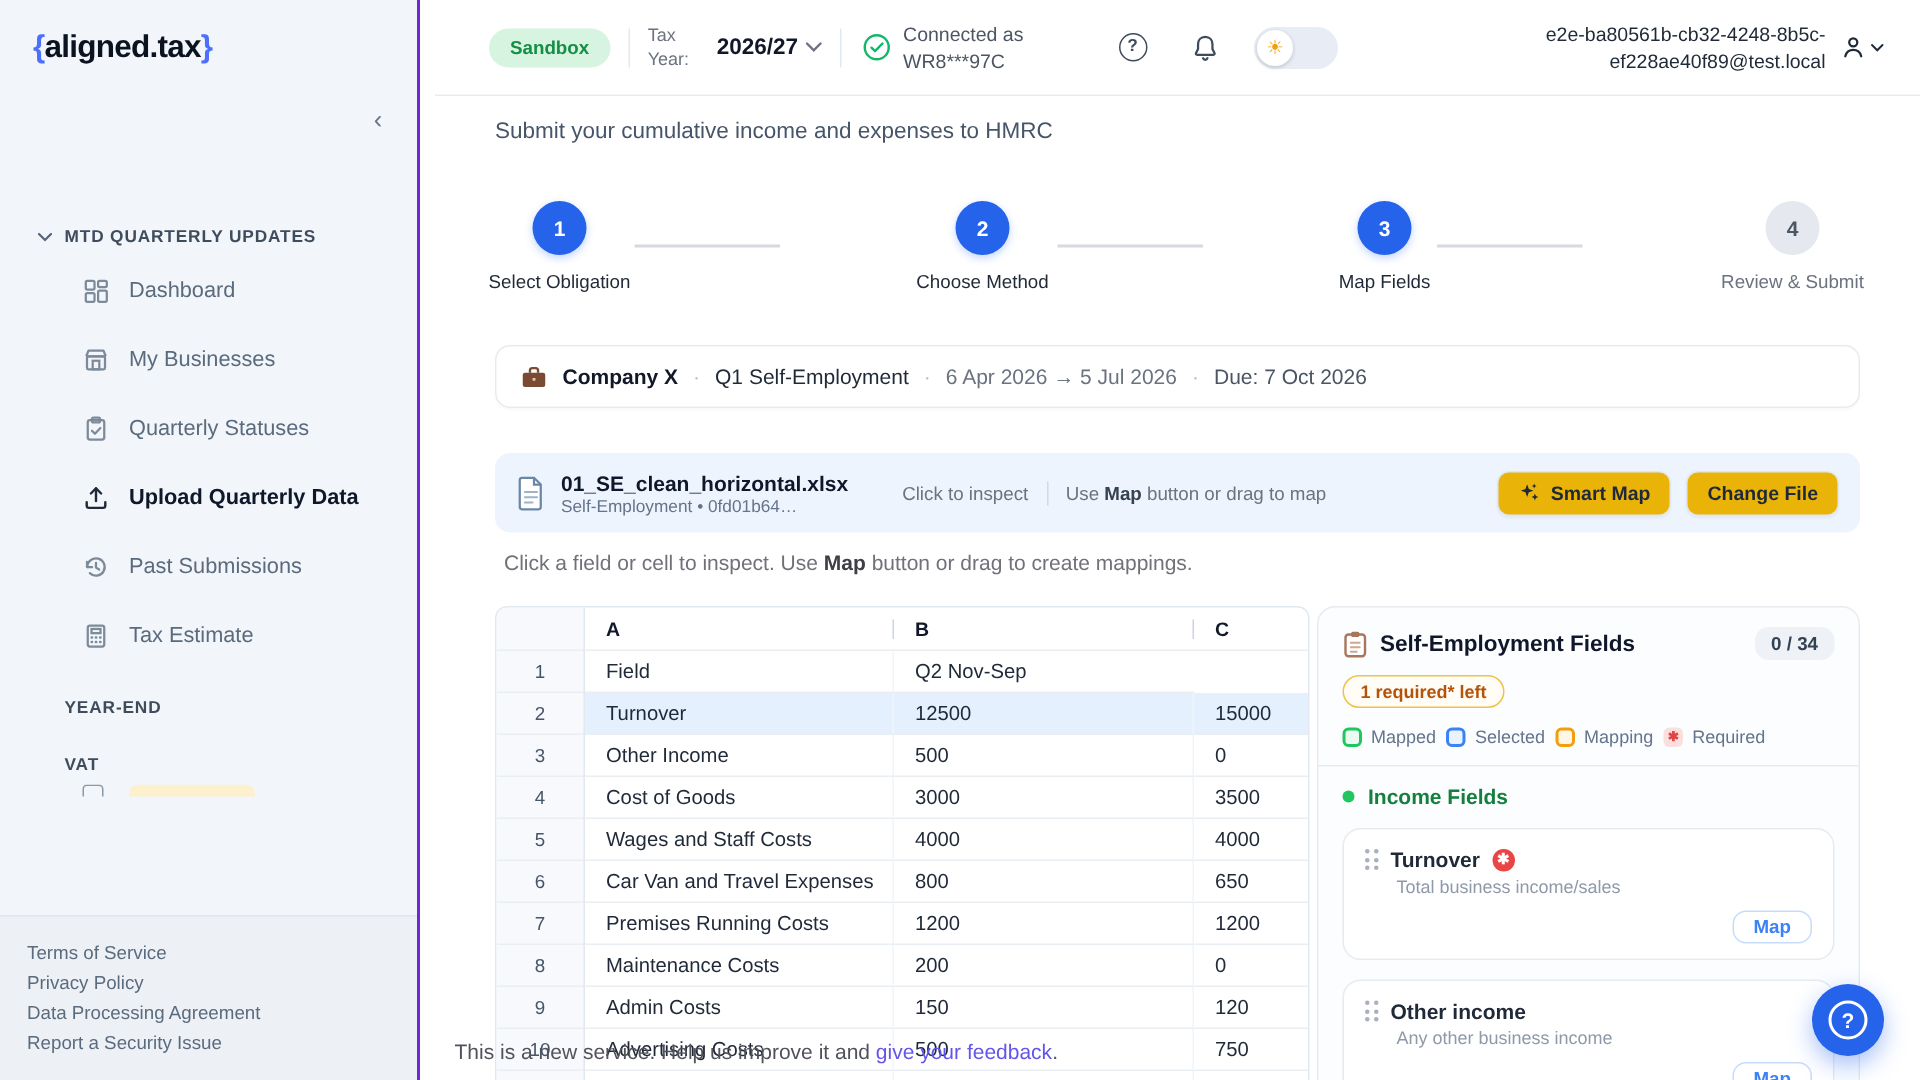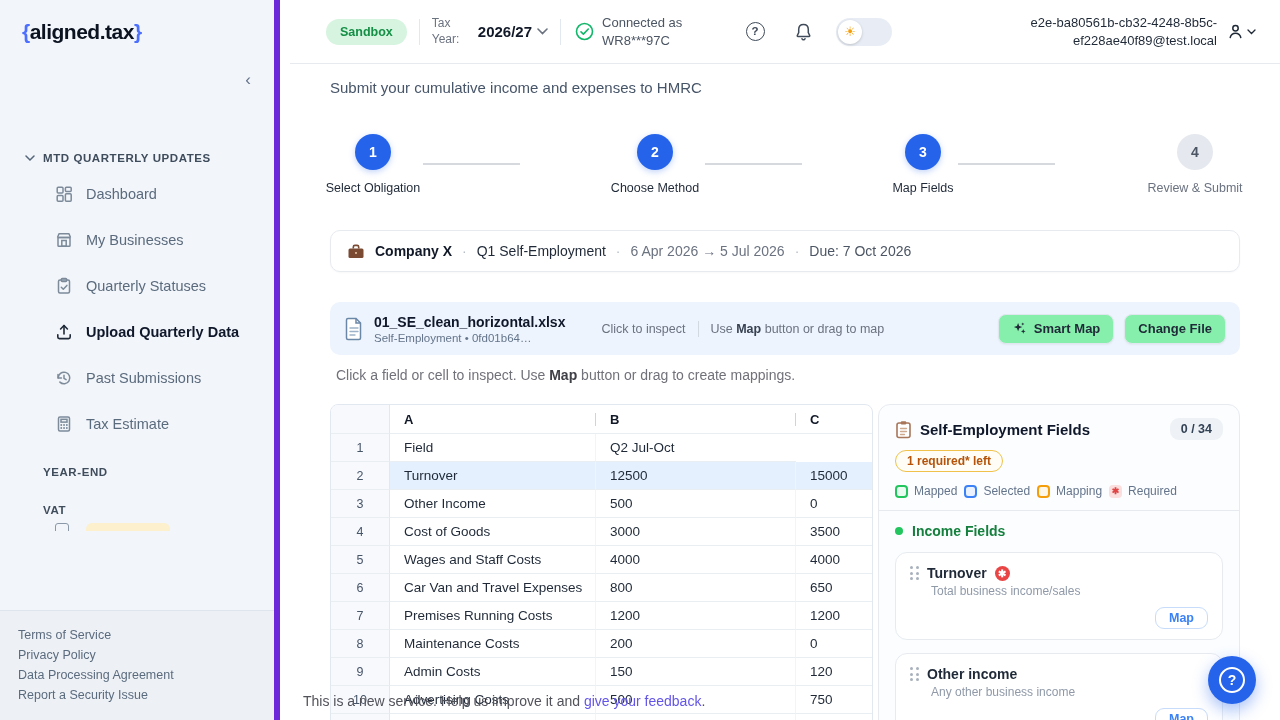--- a/index.html
+++ b/index.html
@@ -1,21 +1,21 @@
 <!DOCTYPE html>
 <html><head>
 <meta charset="utf-8">
 <style>
   * { margin:0; padding:0; box-sizing:border-box; }
   html,body { width:1280px; height:720px; overflow:hidden; background:#fff;
     font-family:"Liberation Sans", sans-serif; }
 
   
   .sidebar { position:absolute; left:0; top:0; width:280px; height:720px;
-    background:#f2f5f9; border-right:6px solid #6d28d9; }
+    background:#f2f5f9; border-right:2px solid #6d28d9; }
   .logo { position:absolute; left:22px; top:20px; font-size:21px; font-weight:700;
     color:#0b1220; letter-spacing:-0.5px; }
   .logo .brace { color:#4c6fff; }
   .collapse-btn { position:absolute; right:16px; top:70px; width:20px; height:20px;
     color:#64748b; font-size:17px; line-height:20px; text-align:center; cursor:pointer; }
   .nav { position:absolute; left:0; top:145px; right:0; }
   .nav-section { height:26px; display:flex; align-items:center; padding-left:43px;
     color:#3f4c5c; font-size:11.5px; font-weight:700; letter-spacing:0.05em; margin-top:12px; }
   .nav-section:first-child { margin-top:0; }
   .nav-section .chev { margin-left:-18px; margin-right:8px; display:flex; color:#55657a; }
@@ -86,21 +86,21 @@
   .filecard { position:absolute; left:40px; top:238px; width:910px; height:53px;
     background:#edf4fd; border-radius:10px; display:flex; align-items:center; padding:0 14px; }
   .file-meta { margin-left:10px; }
   .file-name { font-size:14px; font-weight:700; color:#0f172a; }
   .file-sub { font-size:11.5px; color:#64748b; margin-top:2px; }
   .file-hints { display:flex; align-items:center; gap:12px; margin-left:36px;
     font-size:12.5px; color:#6b7280; }
   .file-hints .hsep { width:1px; height:16px; background:#d2d9e0; }
   .file-hints b { color:#374151; font-weight:600; }
   .file-actions { margin-left:auto; display:flex; gap:10px; }
-  .btn-white { height:30px; background:#86efac; border:1px solid #e1e7ee; border-radius:8px;
+  .btn-white { height:30px; background:#eab308; border:1px solid #e1e7ee; border-radius:8px;
     display:flex; align-items:center; gap:7px; padding:0 13px; font-size:13px; font-weight:600;
     color:#1f2937; cursor:pointer; box-shadow:0 1px 2px rgba(16,24,40,.05);
     font-family:"Liberation Sans", sans-serif; }
 
   .instruction { position:absolute; left:46px; top:303px; font-size:14px; color:#71717a; }
   .instruction b { color:#3f3f46; font-weight:600; }
 
   
   .sheet { position:absolute; left:40px; top:340px; width:543px; height:345px;
     border:1px solid #e2e8f0; border-radius:8px 8px 0 0; background:#fff; overflow:hidden; }
@@ -388,21 +388,21 @@
           <span>B</span>
           <span class="pipe"></span>
         </div>
         <div class="scell colname">
           <span>C</span>
         </div>
       </div>
       <div class="srow">
         <div class="snum">1</div>
         <div class="scell" style="border-right: 1px solid rgb(241, 244, 248);">Field</div>
-        <div class="scell">Q2 Jul-Oct</div>
+        <div class="scell">Q2 Nov-Sep</div>
       </div>
       <div class="srow hl">
         <div class="snum">2</div>
         <div class="scell" style="border-right: 1px solid rgb(241, 244, 248);">Turnover</div>
         <div class="scell" style="border-right: 1px solid rgb(241, 244, 248);">12500</div>
         <div class="scell">15000</div>
       </div>
       <div class="srow">
         <div class="snum">3</div>
         <div class="scell" style="border-right: 1px solid rgb(241, 244, 248);">Other Income</div>

